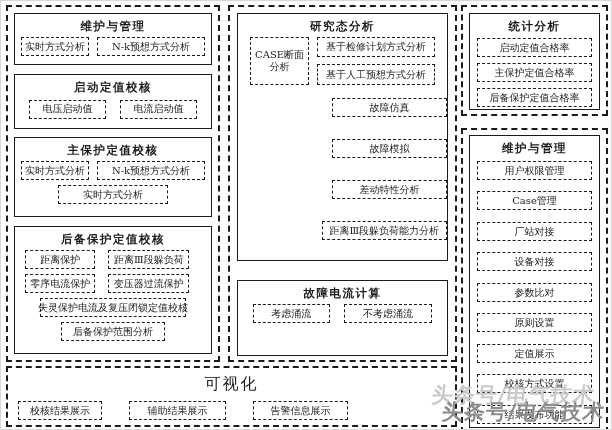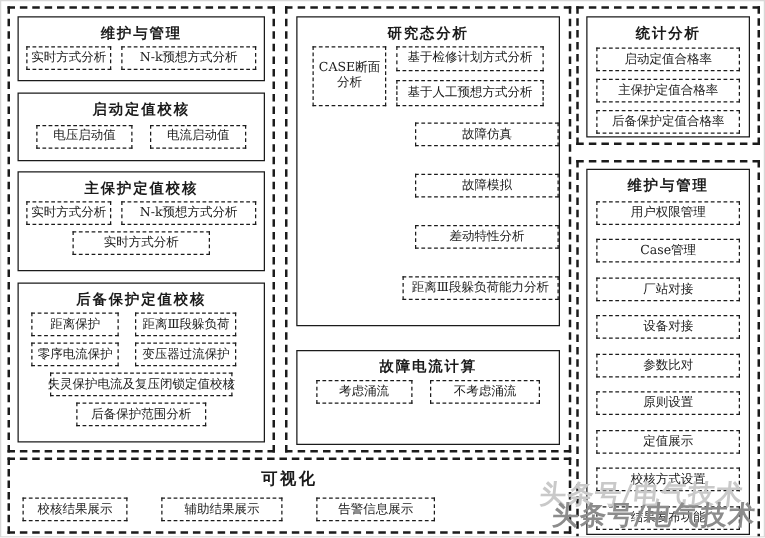--- a/index.html
+++ b/index.html
@@ -62,21 +62,21 @@
 
   
   .g-stats { height: 97px; }
   .vstack { display: flex; flex-direction: column; padding: 0 7px; }
   .vstack .item { width: 100%; }
   .stats-stack { gap: 6px; margin-top: 4px; }
   .g-mgmt { height: 293px; }
   .mgmt-stack { gap: 11.5px; margin-top: 5px; }
 
   
-  .viz-title { font-weight:700; font-size:13px; text-align:center; letter-spacing:2px; padding-top:2px; }
+  .viz-title { font-weight:400; font-size:16px; text-align:center; letter-spacing:2px; padding-top:2px; }
   .viz-row { display:flex; gap:27px; margin-top:6px; padding-left:2px; }
   .viz-row .item { flex: 0 0 auto; }
   .viz-w82 { width: 84px; } .viz-w97 { width: 97px; } .viz-w95 { width: 95px; }
 
   
   .watermark { position:absolute; right:0; bottom:0; width:230px; height:52px; pointer-events:none; z-index:5; }
   .wm { position:absolute; font-weight:700; font-size:21px; letter-spacing:1px; transform: skewX(-6deg); white-space:nowrap; font-family:"DejaVu Sans","Liberation Sans",sans-serif; }
   .wm-back  { right: 16px; bottom: 20px; color:#c9c9c9; }
   .wm-front { right: 6px;  bottom: 3px;  color:#8c8c8c; }
 </style>

